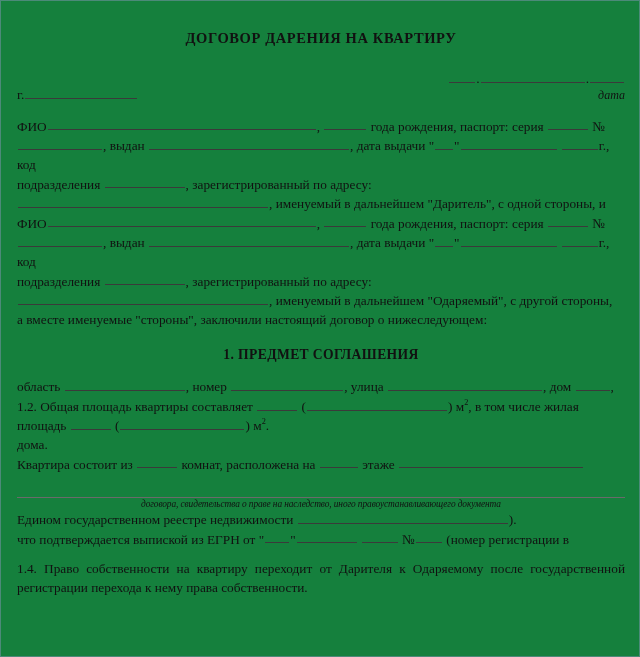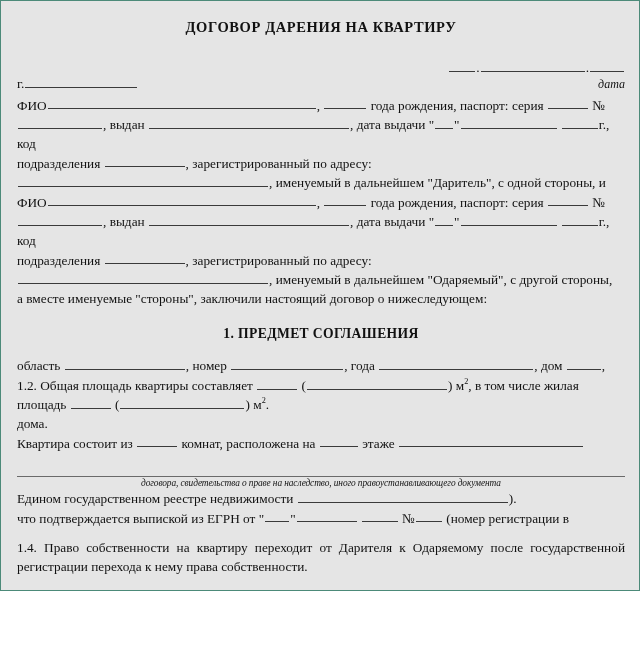--- a/index.html
+++ b/index.html
@@ -10,24 +10,24 @@
   body {
     width: 640px;
     height: 657px;
     font-family: "Liberation Serif", "DejaVu Serif", serif;
     color: #111111;
     overflow: hidden;
   }
   .page {
     box-sizing: border-box;
     width: 640px;
-    height: 591px;
+    height: 657px;
     border: 1.5px solid #4c8a79;
-    background: #e5e5e5;
-    padding: 8px 14px 6px 16px;
+    background: #15803d;
+    padding: 19px 14px 6px 16px;
     position: relative;
   }
   .doc-title {
     text-align: center;
     font-weight: bold;
     font-size: 14.5px;
     letter-spacing: 0.6px;
     margin: 10px 0 0 0;
     color: #111111;
   }
@@ -55,21 +55,21 @@
     text-align: right;
   }
   .u {
     display: inline-block;
     border-bottom: 1px solid #3a3a3a;
     height: 0.95em;
     vertical-align: baseline;
     margin: 0 1px;
   }
   .body-block {
-    margin-top: 4px;
+    margin-top: 14px;
     font-size: 13.3px;
     line-height: 1.42;
   }
   .body-block p {
     margin: 0;
   }
   .section-title {
     text-align: center;
     font-weight: bold;
     font-size: 13.6px;
@@ -174,21 +174,21 @@
     </p>
 
     <p>а вместе именуемые "стороны", заключили настоящий договор о нижеследующем:</p>
   </div>
 
   <div class="section-title">1. ПРЕДМЕТ СОГЛАШЕНИЯ</div>
 
   <p class="clause">
     <span>область</span>
     <span class="u" style="width:120px"></span><span>, номер</span>
-    <span class="u" style="width:112px"></span><span>, года</span>
+    <span class="u" style="width:112px"></span><span>, улица</span>
     <span class="u" style="width:154px"></span><span>, дом</span>
     <span class="u" style="width:34px"></span>,
   </p>
 
   <p class="clause">
     <span>1.2. Общая площадь квартиры составляет</span>
     <span class="u" style="width:40px"></span>
     (<span class="u" style="width:140px"></span><span>) м</span><span class="sup">2</span><span>, в том числе жилая</span>
   </p>
   <p class="clause">

